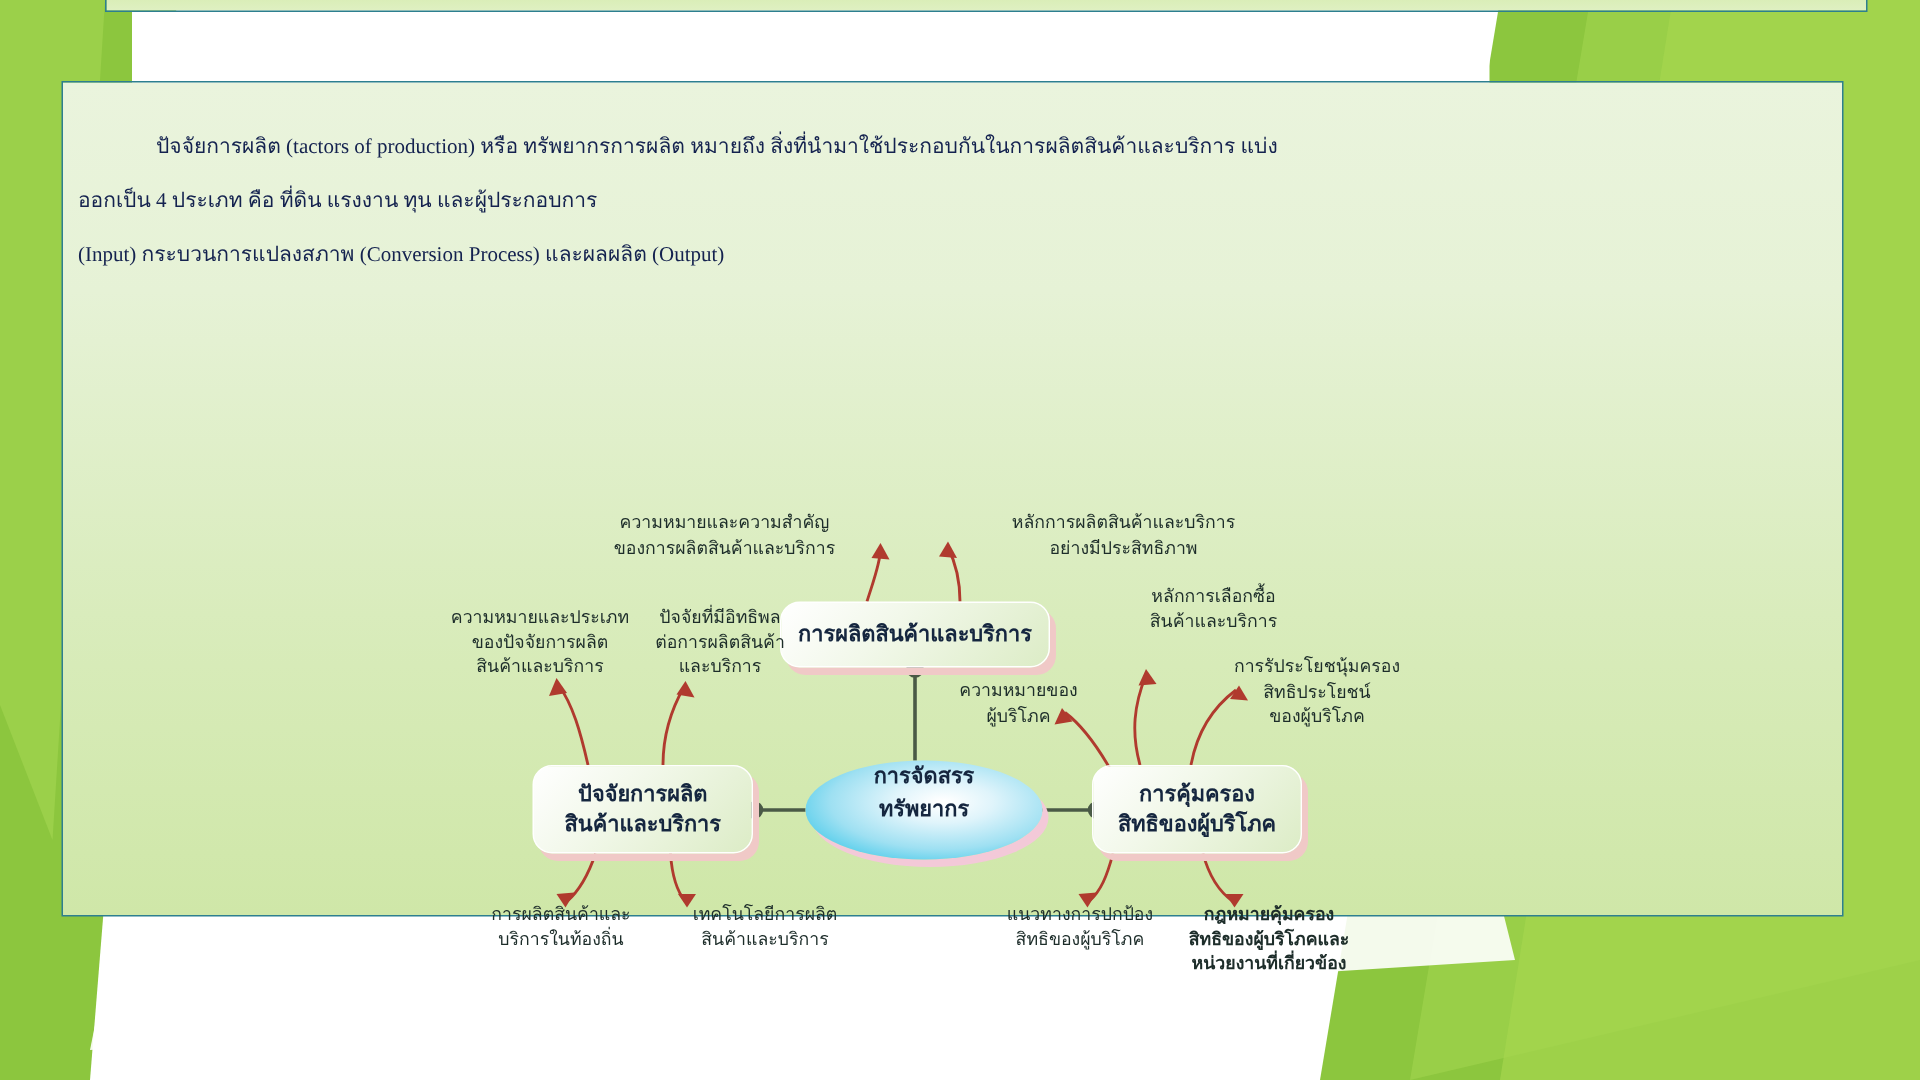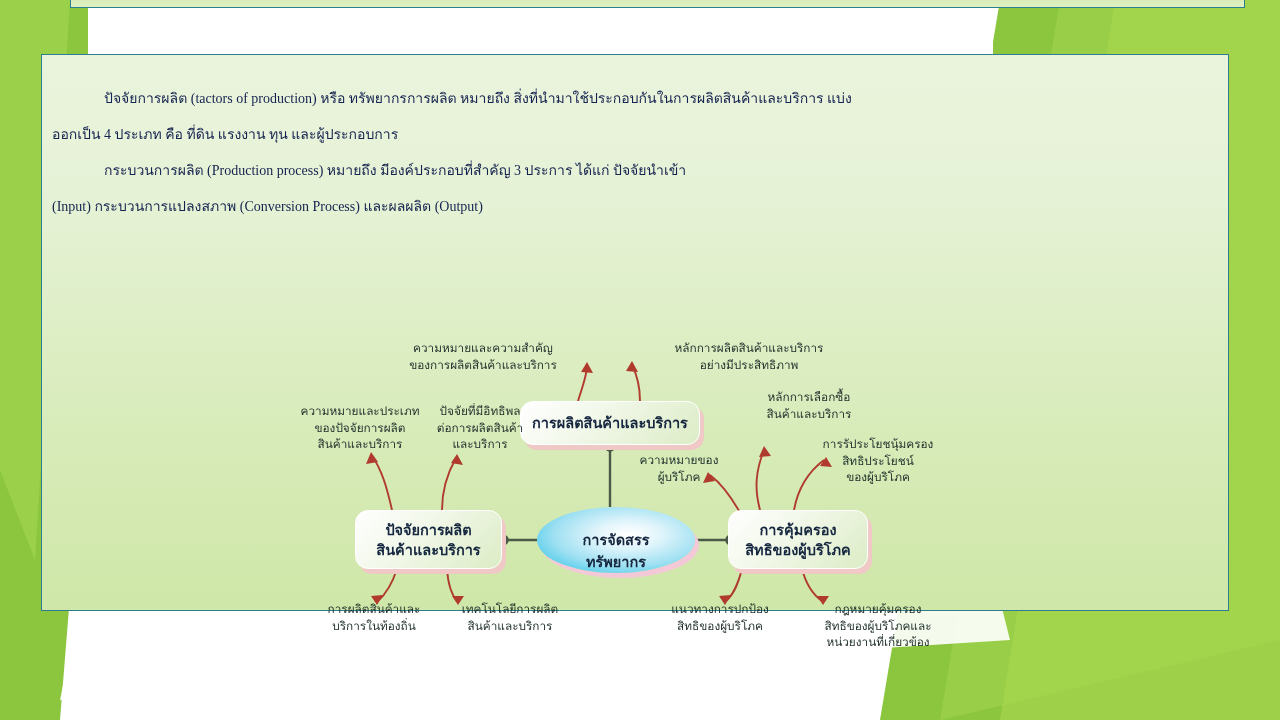--- a/index.html
+++ b/index.html
@@ -71,41 +71,41 @@
 
   .node-top{left:478px;top:131px;width:180px;height:44px;}
   .node-left{left:313px;top:240px;width:147px;height:59px;}
   .node-right{left:686px;top:240px;width:140px;height:59px;}
 
   .center-node{
     position:absolute;left:495px;top:237px;width:158px;height:66px;
     border-radius:50%;
     background:radial-gradient(ellipse at 58% 42%, #ffffff 2%, #dff4fb 26%, #9ee0f2 58%, #38c6e8 88%, #16b6de 100%);
     box-shadow:4px 5px 0 0 #f3c9d8;
-    display:flex;flex-direction:column;align-items:center;justify-content:flex-end;
+    display:flex;flex-direction:column;align-items:center;justify-content:flex-start;
     font-weight:bold;color:#15263f;font-size:14.5px;line-height:22px;text-align:center;
   }
 
   .leaf{
     position:absolute;text-align:center;color:#1d2d2a;
     font-size:11.8px;line-height:16.5px;white-space:nowrap;
   }
   .leaf .ln{display:block;}
 
   .lf-1{left:352px;top:70px;width:178px;}
   .lf-2{left:618px;top:70px;width:178px;}
   .lf-3{left:252px;top:133px;width:132px;}
   .lf-4{left:383px;top:133px;width:110px;}
   .lf-5{left:704px;top:119px;width:126px;}
   .lf-6{left:768px;top:166px;width:136px;}
   .lf-7{left:585px;top:182px;width:104px;}
   .lf-8{left:262px;top:331px;width:140px;}
   .lf-9{left:404px;top:331px;width:128px;}
   .lf-10{left:600px;top:331px;width:156px;}
-  .lf-11{left:756px;top:331px;width:160px;}
+  .lf-11{left:724px;top:331px;width:160px;font-weight:bold;}
 </style>
 </head>
 <body>
 
 <div class="stage">
 
   <svg class="bg-svg" viewBox="0 0 1280 720">
     <rect x="0" y="0" width="1280" height="720" fill="#ffffff"></rect>
     <polygon points="0,0 118,0 60,720 0,720" fill="#8cc63e"></polygon>
     <polygon points="0,0 70,0 35,560 0,470" fill="#9bd04a"></polygon>
@@ -122,21 +122,20 @@
     <span class="title-a">หัวข้อที่ ๔</span>
     <span>&nbsp;</span>
     <span class="title-b">การพัฒนาระบบการผลิต</span>
   </div>
 
   <div class="panel">
 
     <div class="body-text">
       <p><span class="indent"></span><span>ปัจจัยการผลิต (tactors of production) หรือ ทรัพยากรการผลิต หมายถึง สิ่งที่นำมาใช้ประกอบกันในการผลิตสินค้าและบริการ แบ่ง</span></p>
       <p>ออกเป็น 4 ประเภท คือ ที่ดิน แรงงาน ทุน และผู้ประกอบการ</p>
-      <p><span class="indent"></span><span>กระบวนการผลิต (Production process) หมายถึง มีองค์ประกอบที่สำคัญ 3 ประการ ได้แก่ ปัจจัยนำเข้า</span></p>
       <p>(Input) กระบวนการแปลงสภาพ (Conversion Process) และผลผลิต (Output)</p>
     </div>
 
     <div class="diagram">
 
       <svg class="diag-svg" viewBox="0 0 1188 340">
 
         <g stroke="#4a5a46" stroke-width="2.4" fill="#4a5a46">
           <line x1="568" y1="237" x2="568" y2="175"></line>
           <circle cx="568" cy="176" r="4.6"></circle>

